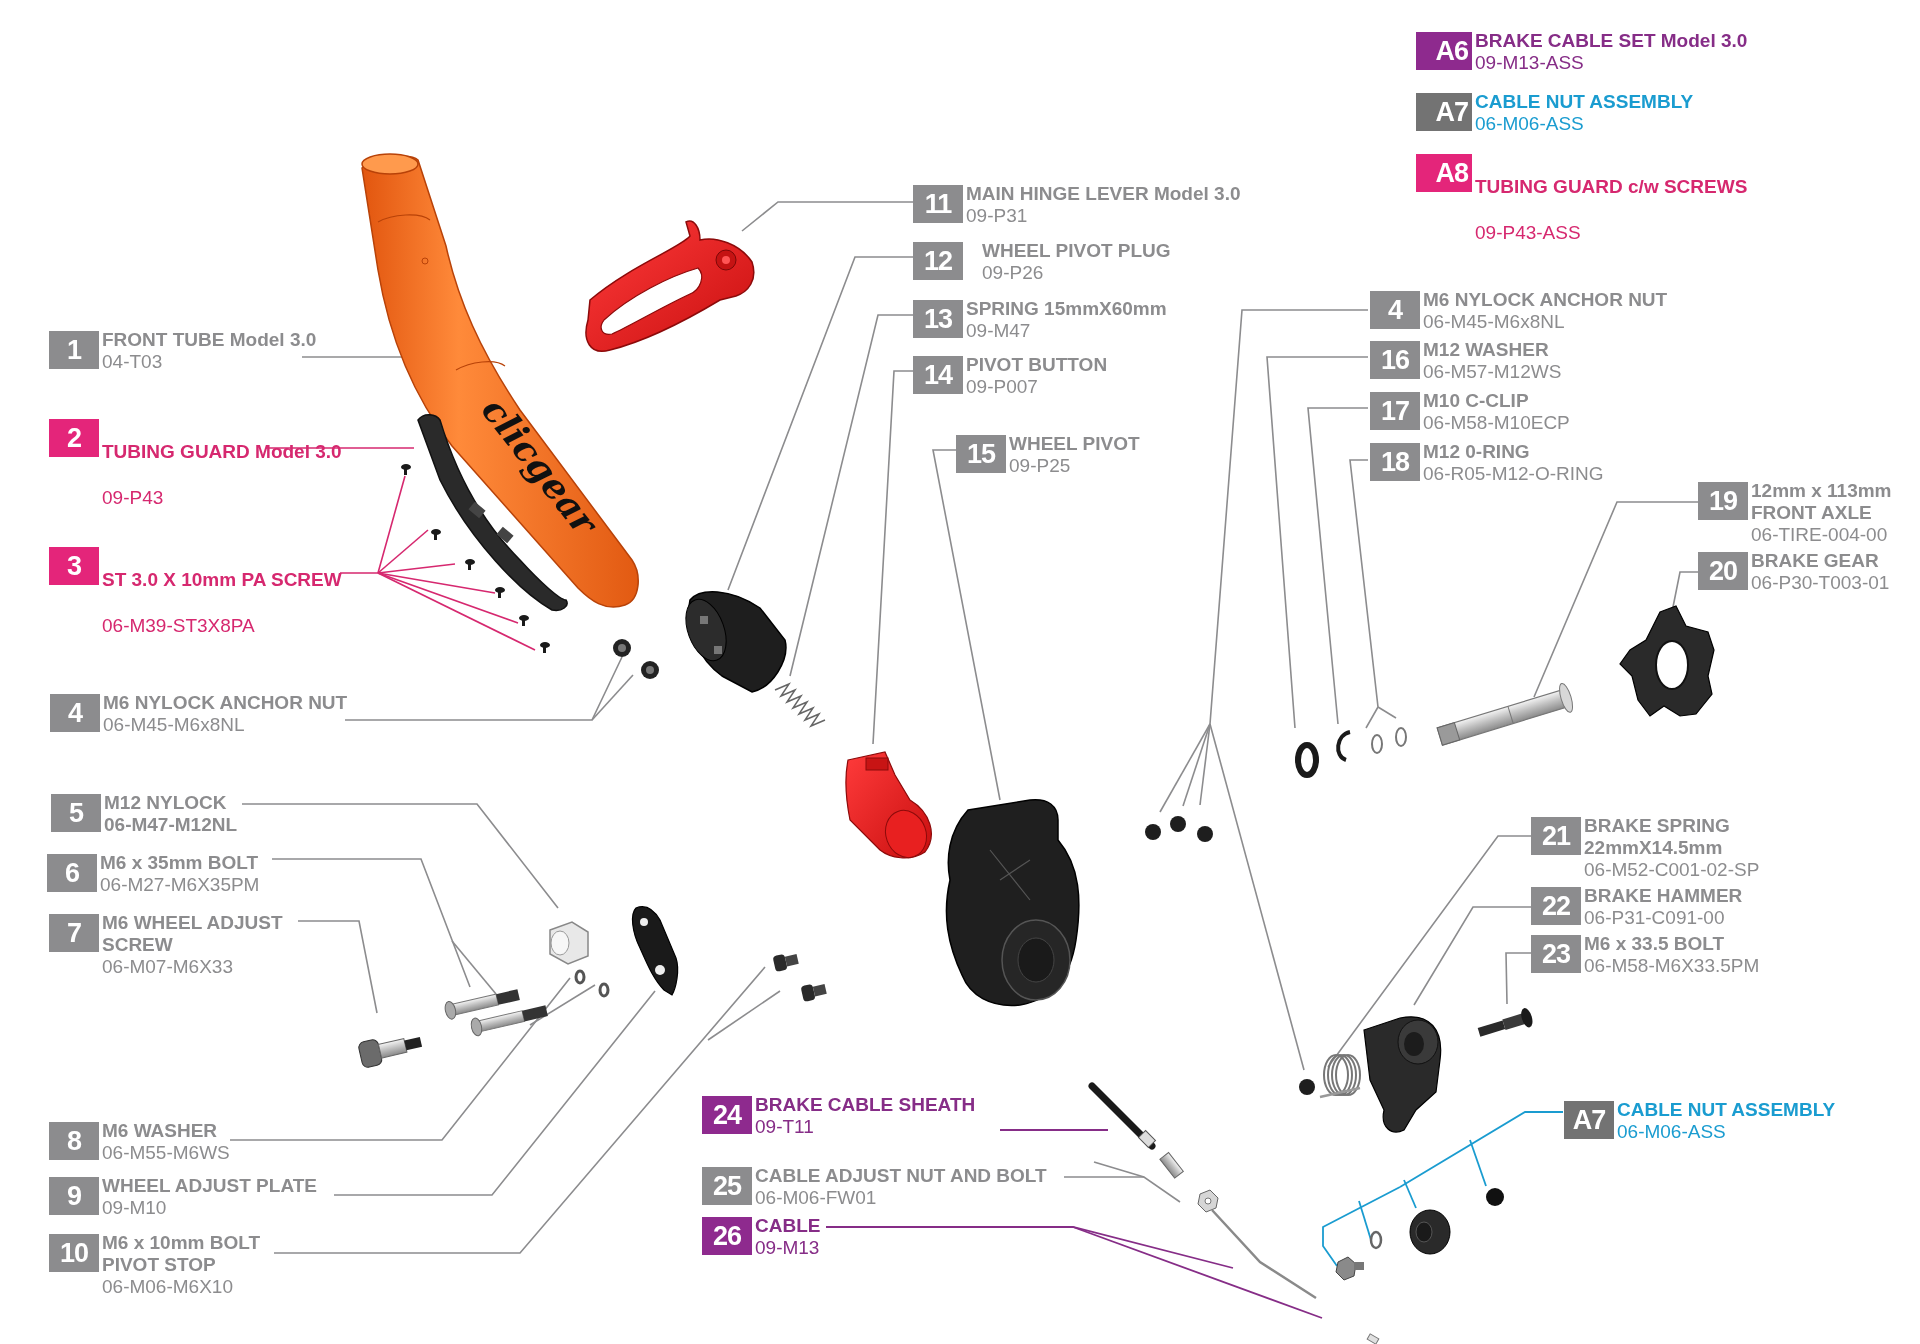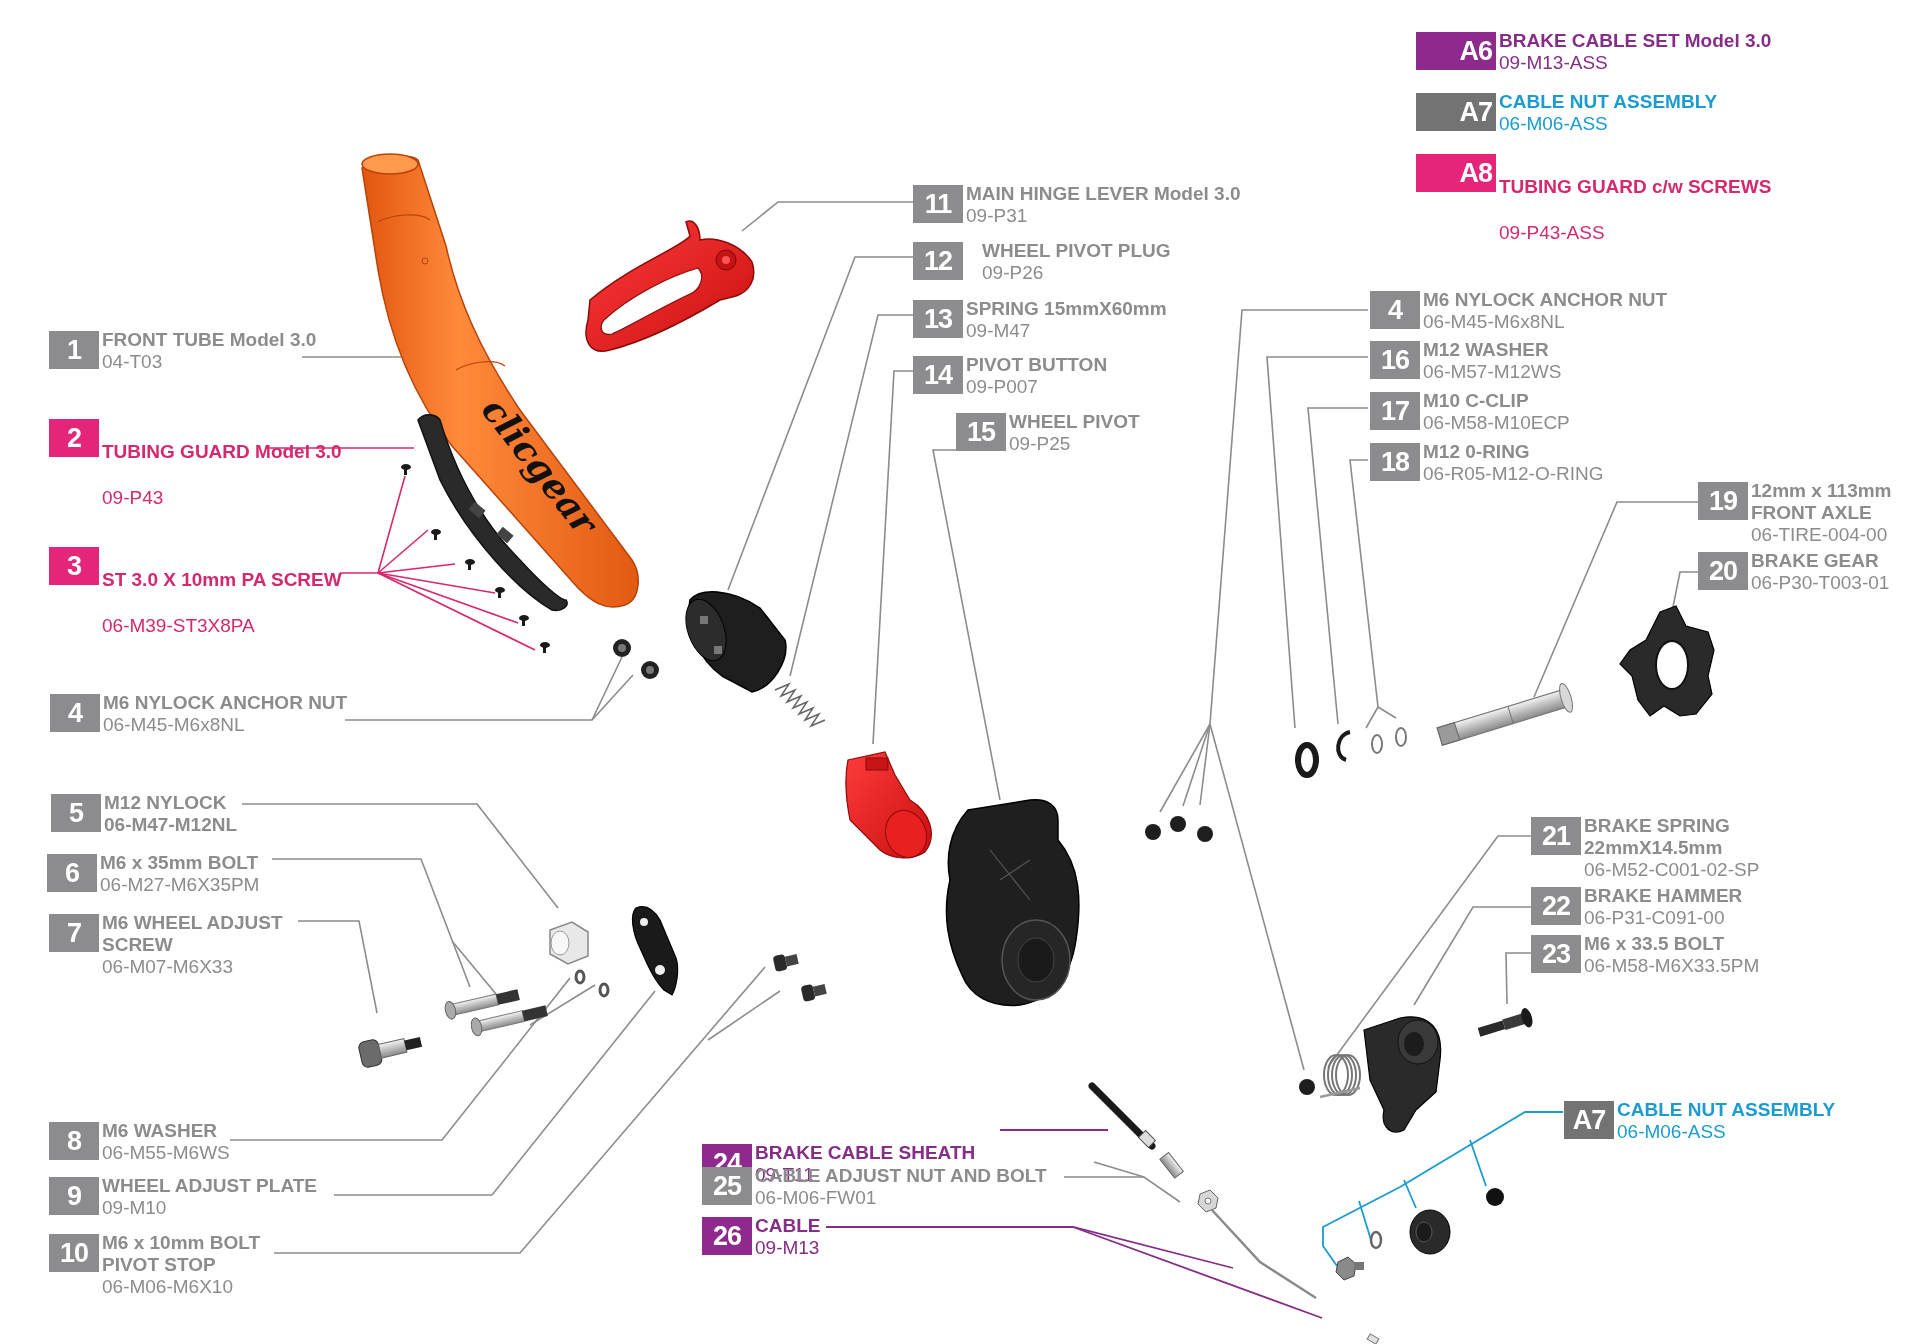--- a/index.html
+++ b/index.html
@@ -1,20 +1,20 @@
 <!DOCTYPE html>
 <html><head>
 <meta charset="utf-8">
 <style>
   html,body{margin:0;padding:0;background:#ffffff;}
   body{width:1920px;height:1344px;position:relative;overflow:hidden;font-family:"Liberation Sans",sans-serif;}
   #diagram{position:absolute;left:0;top:0;width:1920px;height:1344px;}
   .callout{position:absolute;display:flex;align-items:flex-start;}
   .badge{display:flex;align-items:center;justify-content:center;color:#fff;font-weight:bold;font-size:27px;width:50px;height:38px;flex:0 0 auto;letter-spacing:-1px;}
-  .badge.wide{width:80px;justify-content:flex-end;padding-right:4px;box-sizing:border-box;}
+  .badge.wide{width:56px;justify-content:flex-end;padding-right:4px;box-sizing:border-box;}
   .texts{margin-left:3px;line-height:22px;margin-top:-2px;}
   .name{font-weight:bold;font-size:19px;white-space:nowrap;}
   .code{font-size:19px;white-space:nowrap;}
   .c-grey .badge{background:#8c8c8e;} .c-grey .name,.c-grey .code{color:#8c8c8e;}
   .c-magenta .badge{background:#e4257a;} .c-magenta .name,.c-magenta .code{color:#d6286f;margin-top:24px;}
   .c-purple .badge{background:#8e2a8e;} .c-purple .name,.c-purple .code{color:#862d87;}
   .c-cyan .badge{background:#737373;} .c-cyan .name,.c-cyan .code{color:#1a9cd0;}
   .brand{font-family:"DejaVu Serif",serif;font-style:italic;font-weight:bold;}
 </style>
 </head>
@@ -440,21 +440,21 @@
       <div class="code">09-M47</div>
     </div>
 </div>
 <div class="callout c-grey" style="left:913px;top:356px;">
   <div class="badge">14</div>
   <div class="texts">
       <div class="name">PIVOT BUTTON</div>
       <div class="code">09-P007</div>
     </div>
 </div>
-<div class="callout c-grey" style="left:956px;top:413px;">
+<div class="callout c-grey" style="left:956px;top:435px;">
   <div class="badge">15</div>
   <div class="texts">
       <div class="name">WHEEL PIVOT</div>
       <div class="code">09-P25</div>
     </div>
 </div>
 <div class="callout c-grey" style="left:1370px;top:291px;">
   <div class="badge">4</div>
   <div class="texts">
       <div class="name">M6 NYLOCK ANCHOR NUT</div>
@@ -512,21 +512,21 @@
       <div class="code">06-P31-C091-00</div>
     </div>
 </div>
 <div class="callout c-grey" style="left:1531px;top:935px;">
   <div class="badge">23</div>
   <div class="texts">
       <div class="name">M6 x 33.5 BOLT</div>
       <div class="code">06-M58-M6X33.5PM</div>
     </div>
 </div>
-<div class="callout c-purple" style="left:702px;top:1144px;">
+<div class="callout c-purple" style="left:702px;top:1096px;">
   <div class="badge">24</div>
   <div class="texts">
       <div class="name">BRAKE CABLE SHEATH</div>
       <div class="code">09-T11</div>
     </div>
 </div>
 <div class="callout c-grey" style="left:702px;top:1167px;">
   <div class="badge">25</div>
   <div class="texts">
       <div class="name">CABLE ADJUST NUT AND BOLT</div>

